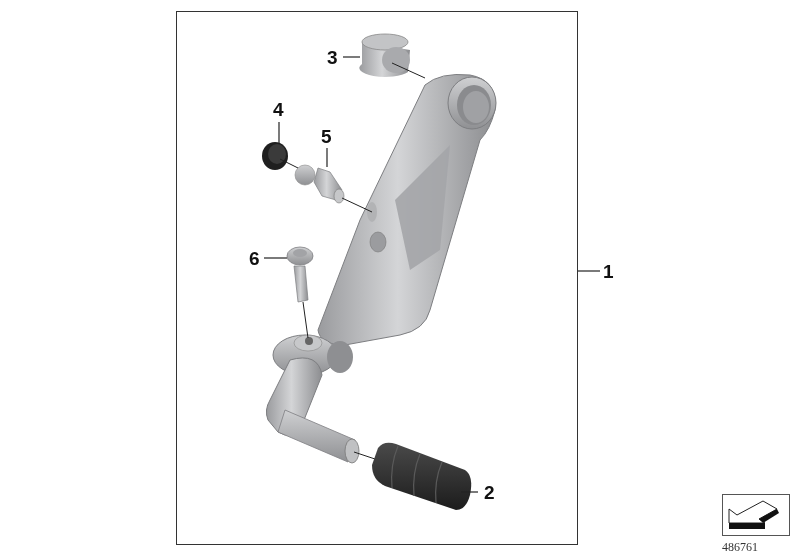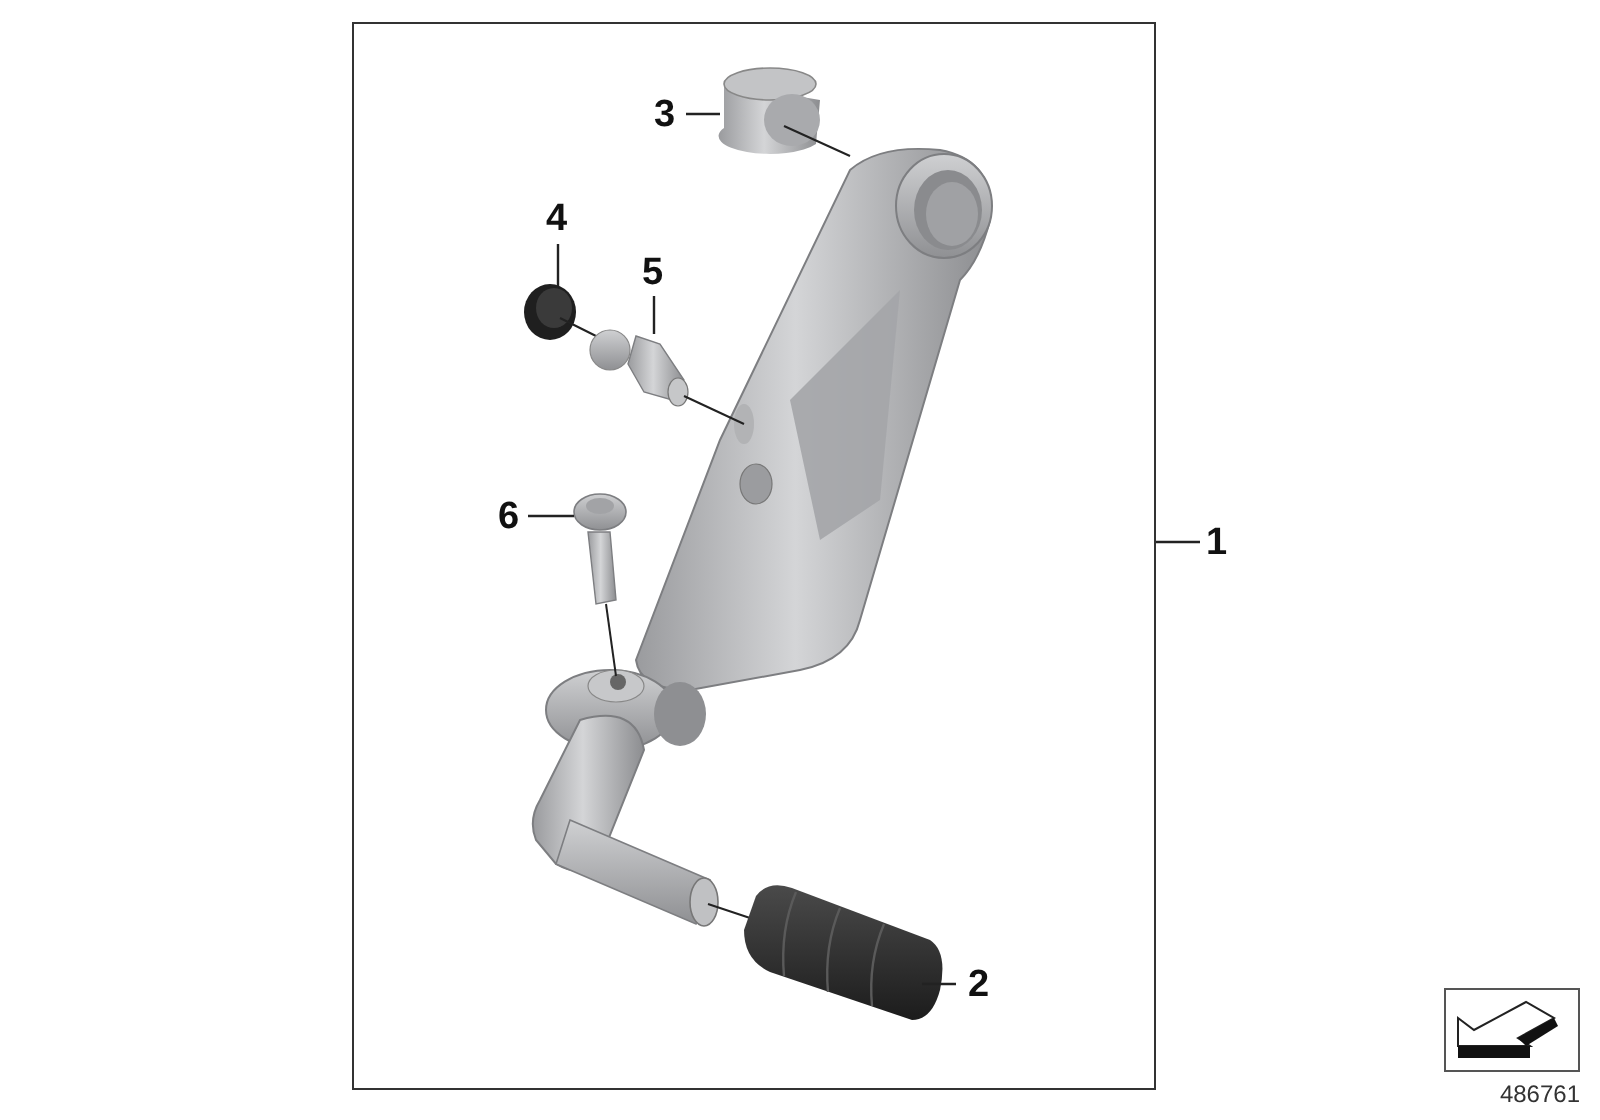--- a/index.html
+++ b/index.html
@@ -5,22 +5,22 @@
   html, body { margin: 0; padding: 0; background: #ffffff; }
   body { width: 800px; height: 560px; position: relative; overflow: hidden;
          font-family: "Liberation Sans", sans-serif; }
   .frame { position: absolute; left: 176px; top: 11px; width: 402px; height: 534px;
            border: 1.5px solid #333; box-sizing: border-box; background: #fff; }
   svg.art { position: absolute; left: 0; top: 0; width: 800px; height: 560px; }
   .callout { position: absolute; font-weight: bold; font-size: 19px; color: #111;
              line-height: 1; }
   .ref-box { position: absolute; left: 722px; top: 494px; width: 68px; height: 42px;
              border: 1px solid #555; box-sizing: border-box; background: #fff; }
-  .ref-num { position: absolute; left: 722px; top: 540px; width: 68px; text-align: right;
-             font-size: 12px; color: #333; }
+  .ref-num { position: absolute; left: 722px; top: 540px; width: 68px; text-align: left;
+             font-size: 12px; color: #333; font-family: Liberation Serif, serif; }
 </style>
 </head>
 <body>
 
 <div class="frame"></div>
 
 <svg class="art" viewBox="0 0 800 560">
   <defs>
     <linearGradient id="alu" x1="0" y1="0" x2="1" y2="0">
       <stop offset="0" stop-color="#9a9b9e"></stop>

